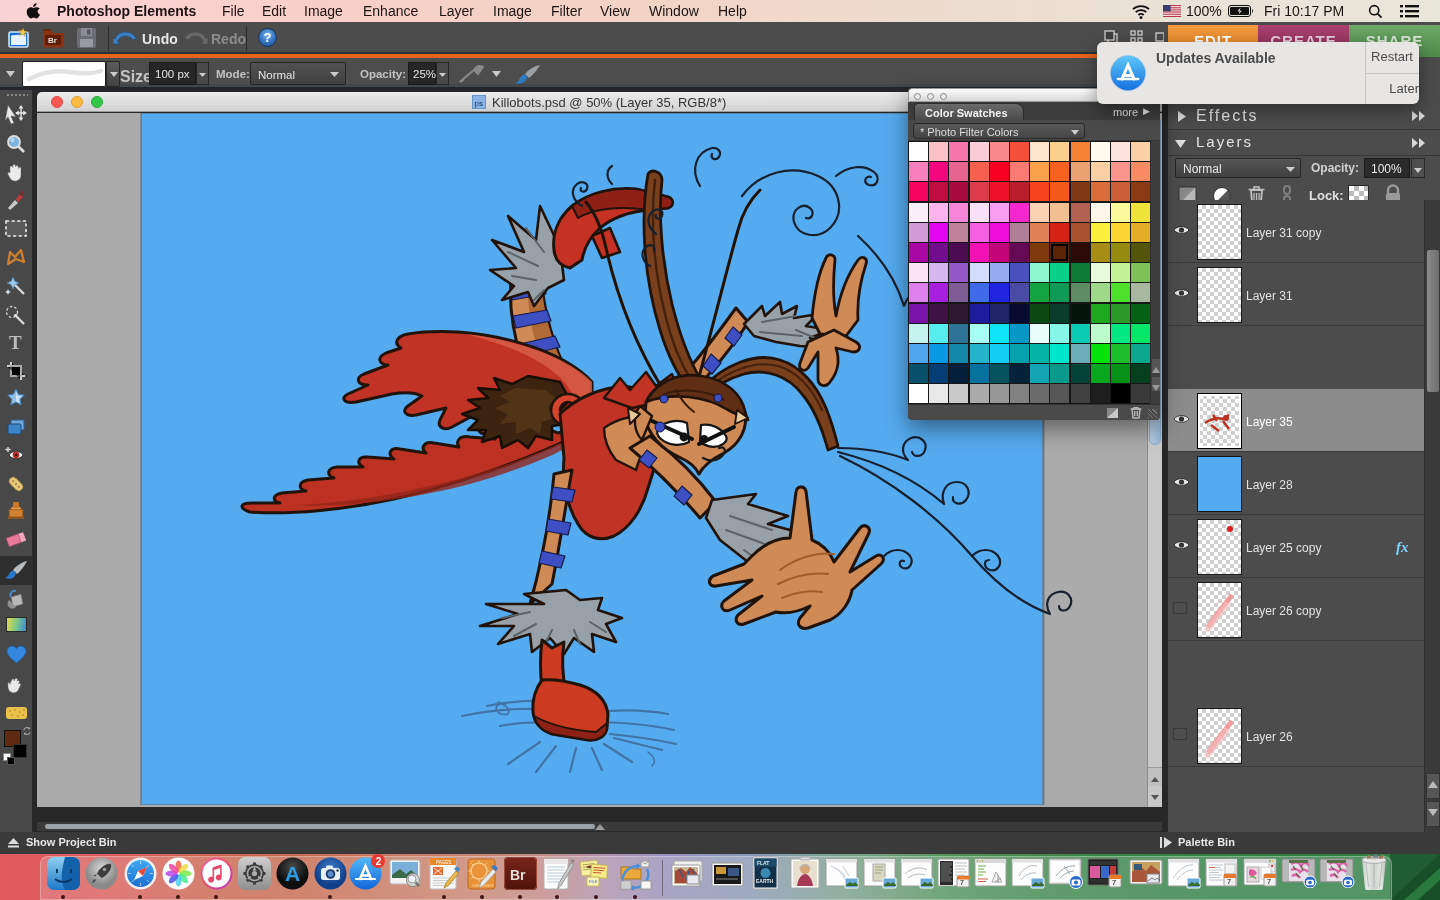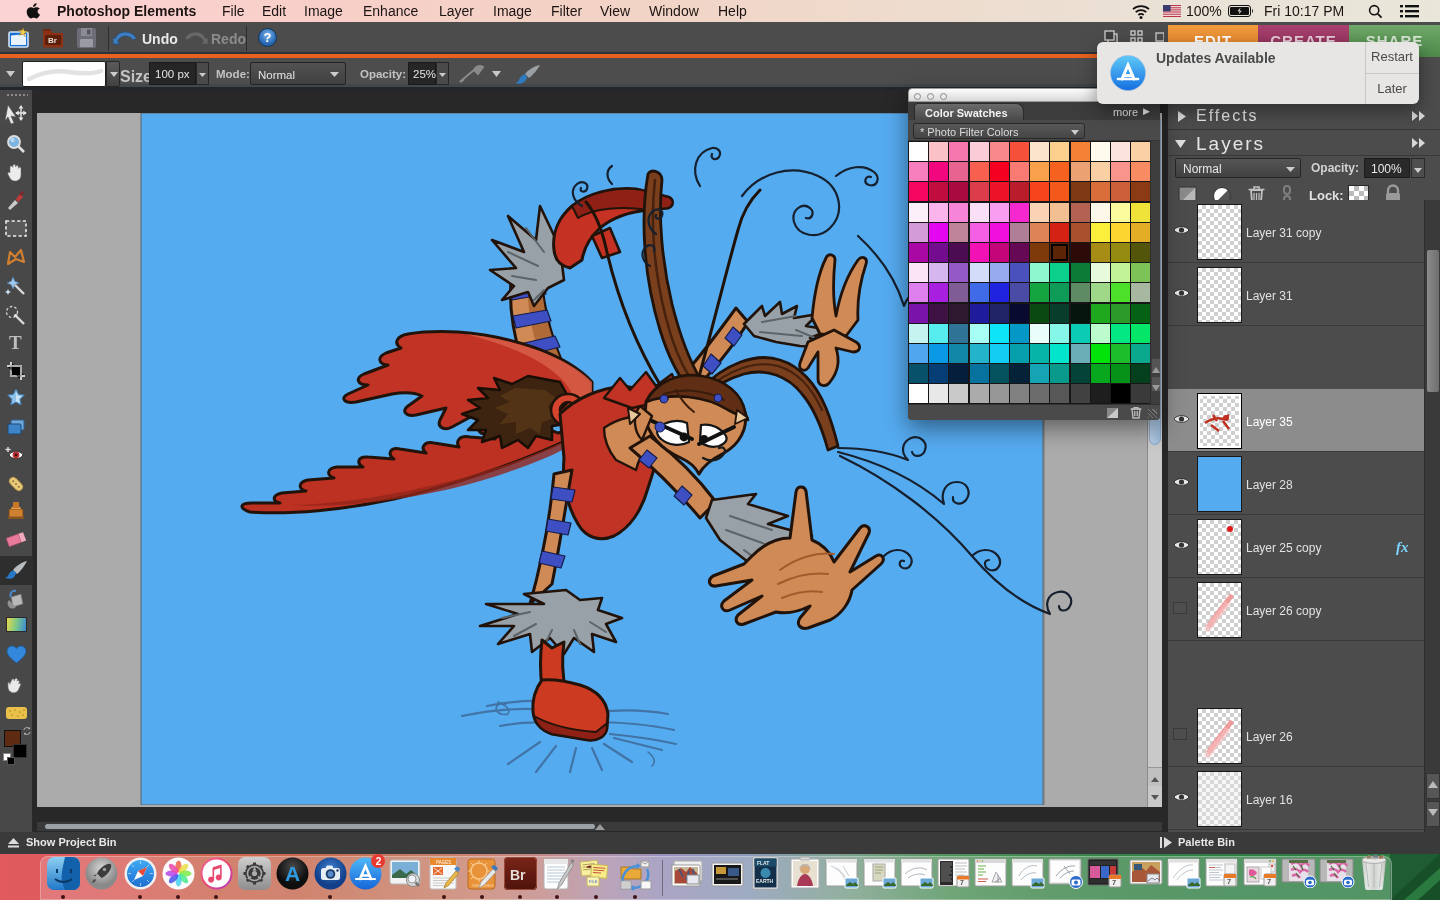--- a/index.html
+++ b/index.html
@@ -168,20 +168,30 @@
     </svg>
   <svg class="abs" style="left:492px;top:13px" width="9" height="6" viewBox="0 0 9 6">
       <path d="M0 0h9L4.5 6z" fill="#c9c9c9"></path>
     </svg>
   <svg class="abs" style="left:514px;top:5px" width="28" height="22" viewBox="0 0 28 22">
       <path d="M26 2 c-6 1-12 5-15 9 l4 4 c4-3 9-9 11-13z" fill="#9aa0a4"></path>
       <path d="M11 11 c-3 1-5 3-6 6 -1 2-2 2-4 3 3 1 7 1 9-1 2-1.5 3-3.5 3-5z" fill="#2e7bc1"></path>
     </svg>
 </div>
 <div id="docwin">
+  <div id="dtitle">
+    <div class="abs" style="left:14px;top:4px;width:12px;height:12px;border-radius:50%;background:#fc5753;border:1px solid #df4744"></div>
+    <div class="abs" style="left:34px;top:4px;width:12px;height:12px;border-radius:50%;background:#fdbc40;border:1px solid #de9f34"></div>
+    <div class="abs" style="left:54px;top:4px;width:12px;height:12px;border-radius:50%;background:#33c748;border:1px solid #27aa35"></div>
+    <svg class="abs" style="left:435px;top:3px" width="14" height="14" viewBox="0 0 14 14">
+        <rect width="14" height="14" rx="2" fill="#8ab4e8" stroke="#4a7ab0" stroke-width="1"></rect>
+        <text x="2.5" y="10.5" font-size="8" fill="#1a3a6a" font-family="Liberation Sans">ps</text>
+      </svg>
+    <span class="abs" style="left:455px;top:3px;font-size:13px;color:#333">Killobots.psd @ 50% (Layer 35, RGB/8*)</span>
+  </div>
   <div id="dcontent">
   <svg width="1110" height="692" viewBox="37 113 1110 692">
     <rect x="143" y="113" width="902" height="692" fill="#7a7a7a" opacity="0.55"></rect>
         <rect x="141" y="113" width="902" height="692" fill="#55abf0" stroke="#5e6468" stroke-width="1"></rect>
     <g stroke-linejoin="round" stroke-linecap="round">
 
       <g stroke="#3f6e9e" stroke-width="2.2" fill="none" opacity="0.9">
         <path d="M487 706 q40 -8 75 -4 M462 716 q50 -10 85 -6 M500 726 q30 -5 48 -3 M596 712 q40 -4 72 2 M588 722 q50 0 86 8 M610 734 q40 4 66 10"></path>
         <path d="M540 742 l-32 22 M556 746 l-20 26 M576 748 l-6 24 M592 748 l10 22 M604 744 l28 18 M614 738 l48 12"></path>
         <path d="M498 702 q14 6 10 12 q-8 2 -12 -4 q0 -8 10 -6" stroke-width="1.6"></path>
@@ -438,21 +448,21 @@
       </svg>
     <span class="abs" style="left:28px;top:4px;color:#e4e4e4;font-size:16px;letter-spacing:2px">Effects</span>
     <svg class="abs" style="left:244px;top:8px" width="14" height="10" viewBox="0 0 14 10">
         <path d="M0 0 6 5 0 10z M7 0 13 5 7 10z" fill="#d8d8d8"></path>
       </svg>
   </div>
   <div class="abs" style="left:0;top:73px;width:272px;height:26px;border-bottom:1px solid #383838;background:#4c4c4c">
     <svg class="abs" style="left:7px;top:10px" width="11" height="8" viewBox="0 0 11 8">
         <path d="M0 0h11L5.5 8z" fill="#e0e0e0"></path>
       </svg>
-    <span class="abs" style="left:28px;top:3px;color:#e4e4e4;font-size:19px;letter-spacing:2px">Layers</span>
+    <span class="abs" style="left:28px;top:3px;color:#e4e4e4;font-size:15px;letter-spacing:2px">Layers</span>
     <svg class="abs" style="left:244px;top:8px" width="14" height="10" viewBox="0 0 14 10">
         <path d="M0 0 6 5 0 10z M7 0 13 5 7 10z" fill="#d8d8d8"></path>
       </svg>
   </div>
   <div class="abs" style="left:7px;top:101px;width:126px;height:20px;background:linear-gradient(#555,#414141);border:1px solid #262626;border-radius:2px;color:#e8e8e8;font-size:12px;padding:3px 0 0 7px">Normal<svg class="abs" style="right:5px;top:8px" width="9" height="5" viewBox="0 0 9 5">
         <path d="M0 0h9L4.5 5z" fill="#ccc"></path>
       </svg></div>
   <span class="abs" style="left:143px;top:104px;color:#d2d2d2;font-weight:bold;font-size:12px">Opacity:</span>
   <div class="abs" style="left:196px;top:101px;width:46px;height:20px;background:#2a2a2a;border:1px solid #1c1c1c;color:#e8e8e8;font-size:12px;padding:3px 0 0 6px">100%</div>
   <div class="abs" style="left:243px;top:101px;width:14px;height:20px;background:#4e4e4e;border:1px solid #2a2a2a"><svg style="margin:8px 0 0 2px" width="8" height="5" viewBox="0 0 8 5">
@@ -543,28 +553,20 @@
           </svg></div>
         <span class="lname" style="">Layer 26 copy</span>
       </div>
     <div class="lrow" style="top:504px;">
         <div class="eye" style="width:14px;height:12px;border:1px solid #3a3a3a;background:#4e4e4e"></div>
         <div class="thumb" style=""><svg width="45" height="56" viewBox="0 0 45 56">
             <path d="M10 44 C18 32 28 20 34 12" stroke="#f09090" stroke-width="5" fill="none" opacity="0.85"></path>
             <path d="M8 48 C16 38 24 28 30 20" stroke="#f8c0c0" stroke-width="6" fill="none" opacity="0.6"></path>
           </svg></div>
         <span class="lname" style="">Layer 26</span>
-      </div>
-    <div class="lrow" style="top:567px;">
-        <svg class="eye" width="17" height="12" viewBox="0 0 17 12">
-          <path d="M1 6 C 4 1.5 13 1.5 16 6 C 13 10.5 4 10.5 1 6z" fill="#e8e8e8" stroke="#222" stroke-width="0.8"></path>
-          <circle cx="8.5" cy="6" r="2.6" fill="#333"></circle>
-        </svg>
-        <div class="thumb" style="background:#f2f2f2;background-image:linear-gradient(45deg,#d8d8d8 25%,transparent 25%,transparent 75%,#d8d8d8 75%),linear-gradient(45deg,#d8d8d8 25%,#f6f6f6 25%,#f6f6f6 75%,#d8d8d8 75%);background-size:8px 8px;background-position:0 0,4px 4px;"></div>
-        <span class="lname" style="">Layer 16</span>
       </div>
   </div>
   <div class="abs" style="left:256px;top:143px;width:16px;height:654px;background:#3a3a3a;border-left:1px solid #2e2e2e">
     <div class="abs" style="left:2px;top:50px;width:12px;height:142px;background:linear-gradient(90deg,#8a8a8a,#6e6e6e);border-radius:2px"></div>
     <div class="abs" style="left:1px;top:573px;width:14px;height:26px;background:#565656;border:1px solid #333"><svg width="10" height="7" viewBox="0 0 10 7" style="margin:3px 0 0 1px">
           <path d="M5 0 10 7H0z" fill="#bbb"></path>
         </svg></div>
     <div class="abs" style="left:1px;top:601px;width:14px;height:26px;background:#565656;border:1px solid #333"><svg width="10" height="7" viewBox="0 0 10 7" style="margin:3px 0 0 1px">
           <path d="M5 7 0 0h10z" fill="#bbb"></path>
         </svg></div>
@@ -784,21 +786,21 @@
       <g stroke="#fff" stroke-width="3" stroke-linecap="round" fill="none">
         <path d="M12 24 L18 10 L24 24"></path>
         <path d="M13.5 20.5 h9"></path>
         <path d="M8 24 h20" stroke-width="2.6"></path>
       </g>
     </svg>
   <div class="abs" style="left:59px;top:8px;color:#4a4a4a;font-size:14px;font-weight:bold">Updates Available</div>
   <div class="abs" style="left:268px;top:0;width:1px;height:62px;background:#c9c7c4"></div>
   <div class="abs" style="left:268px;top:31px;width:54px;height:1px;background:#c9c7c4"></div>
   <div class="abs" style="left:268px;top:0;width:54px;height:31px;color:#4a4a4a;font-size:13px;text-align:center;line-height:30px">Restart</div>
-  <div class="abs" style="left:268px;top:31px;width:54px;height:31px;color:#4a4a4a;font-size:13px;text-align:center;line-height:31px">Later</div>
+  <div class="abs" style="left:268px;top:31px;width:54px;height:31px;color:#4a4a4a;font-size:13px;text-align:right;line-height:31px">Later</div>
 </div>
 <div id="bstrip">
   <svg class="abs" style="left:8px;top:6px" width="11" height="10" viewBox="0 0 11 10">
       <path d="M5.5 0 11 6H0z" fill="#ddd"></path>
       <rect x="0" y="7.5" width="11" height="2" fill="#ddd"></rect>
     </svg>
   <span class="abs" style="left:26px;top:4px;font-weight:bold">Show Project Bin</span>
   <svg class="abs" style="left:1160px;top:5px" width="12" height="11" viewBox="0 0 12 11">
       <rect x="0" y="0" width="2" height="11" fill="#ddd"></rect>
       <path d="M4 0 12 5.5 4 11z" fill="#ddd"></path>

